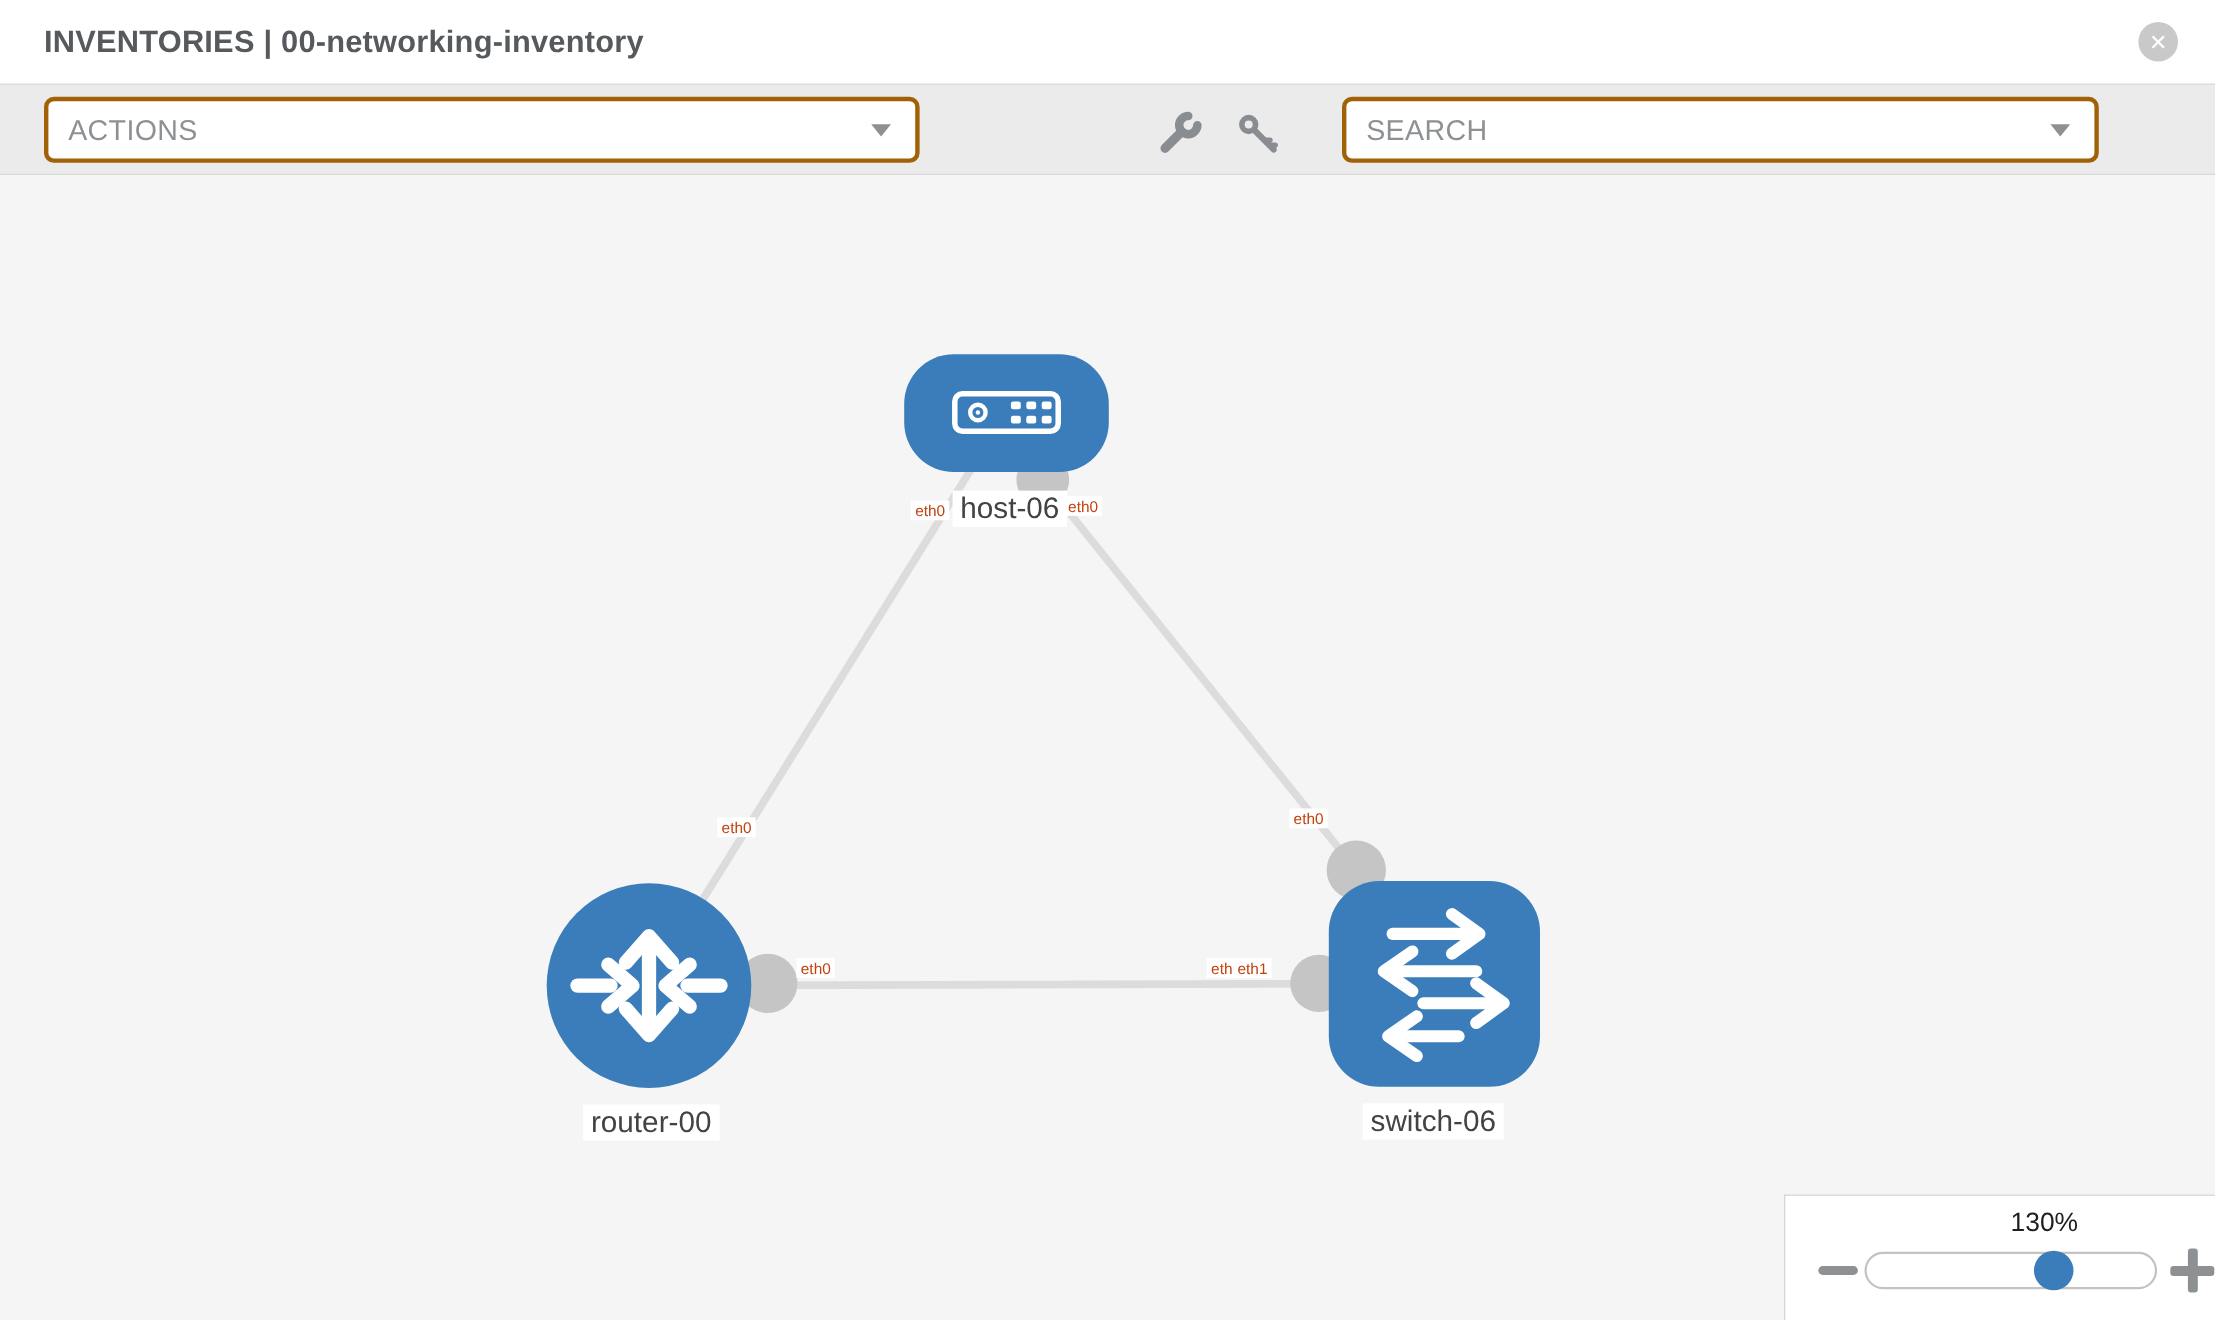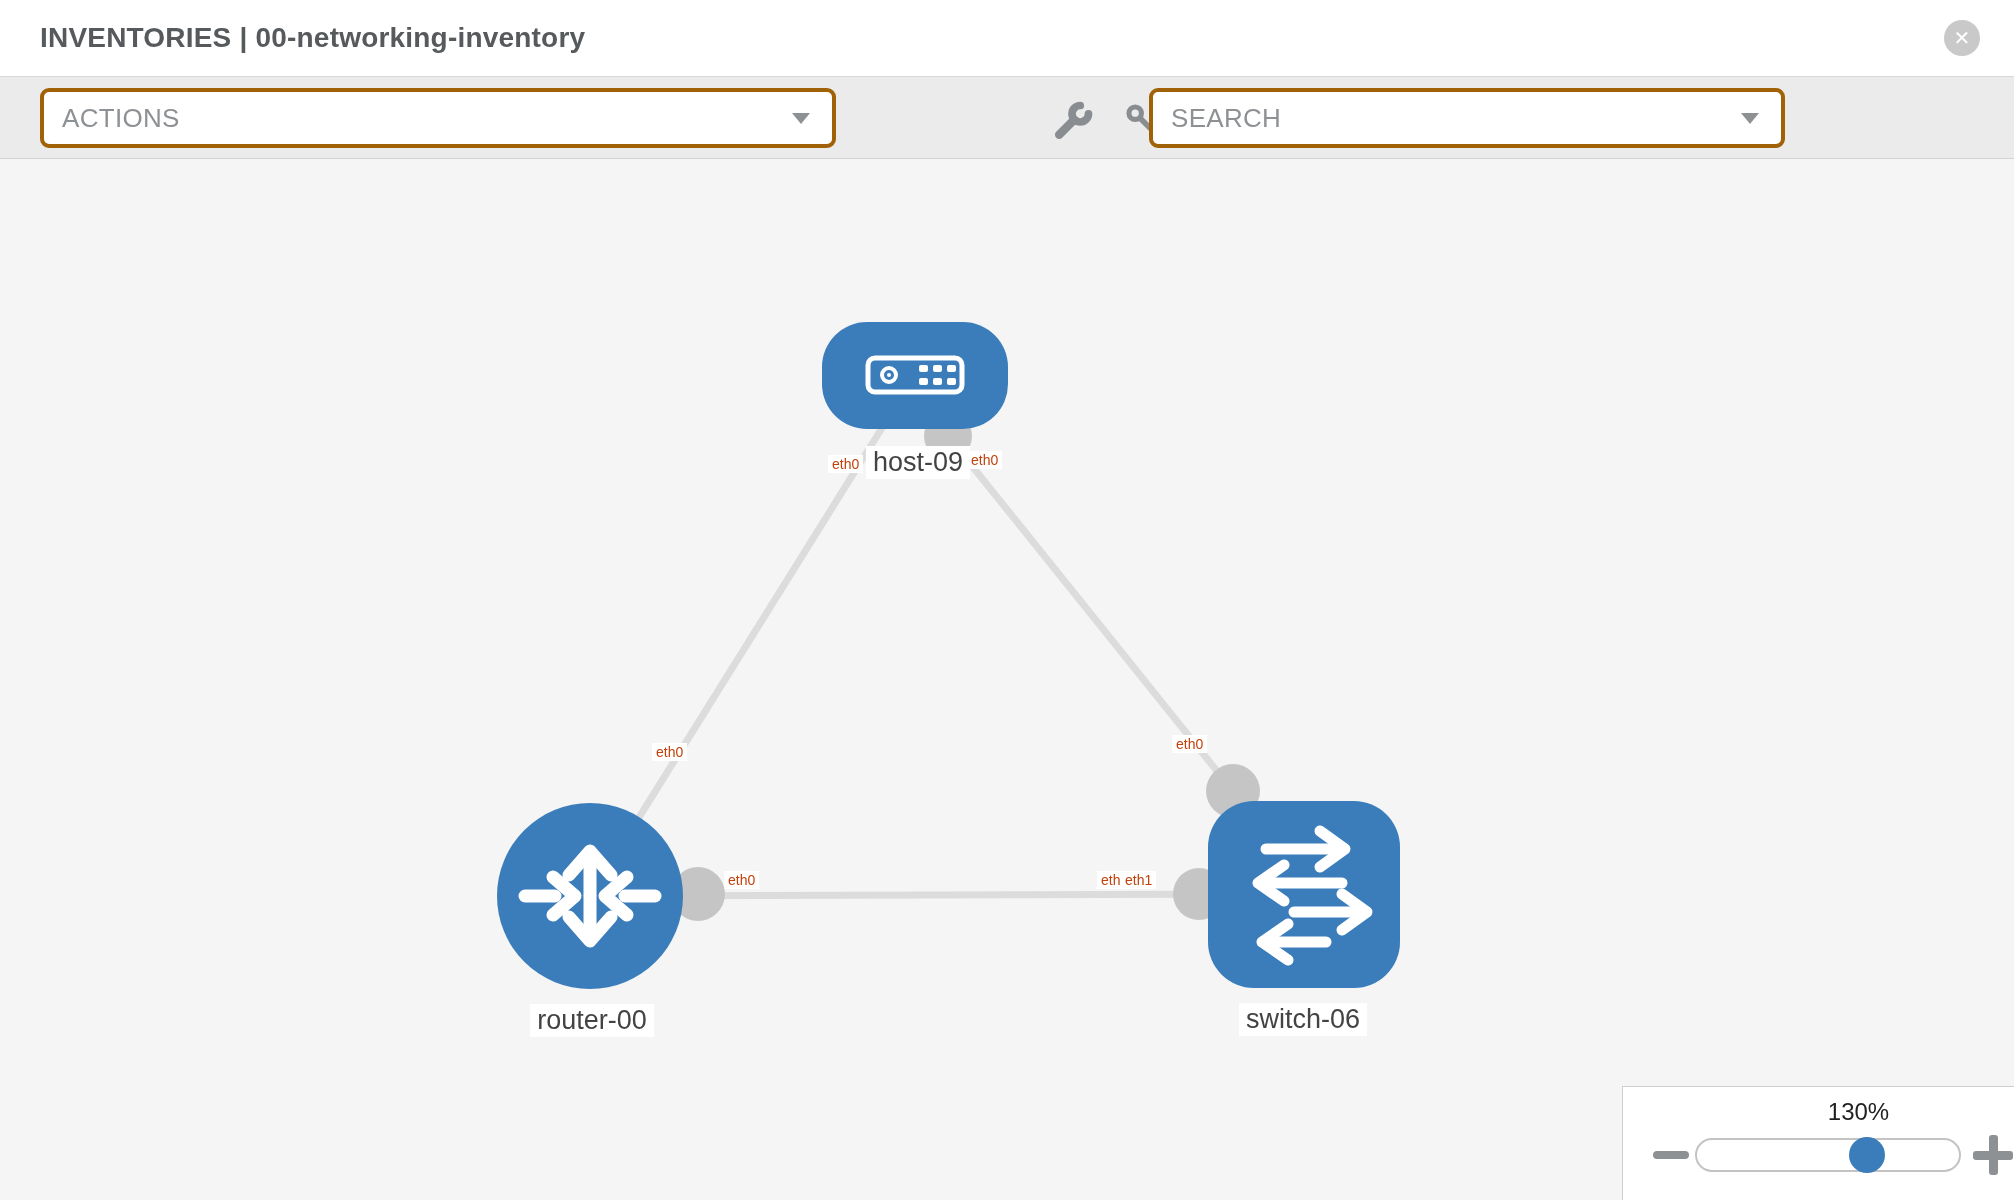--- a/index.html
+++ b/index.html
@@ -199,21 +199,21 @@
 
   <svg class="tool-icon" style="left:1122px;" viewBox="0 0 24 24">
     <g stroke="#898d91" fill="none" stroke-linecap="round">
       <circle cx="7.2" cy="7.2" r="3.4" stroke-width="2.8"></circle>
       <path d="M9.8 9.8 L19.6 19.6" stroke-width="3"></path>
       <path d="M14.9 14.9 L17.8 14.9" stroke-width="2.6"></path>
       <path d="M17.4 17.4 L20.4 17.4" stroke-width="2.6"></path>
     </g>
   </svg>
 
-  <div class="dropdown" style="left:1149px; width:636px;">
+  <div class="dropdown" style="left:1220px; width:688px;">
     <span class="dropdown-label">SEARCH</span>
     <span class="caret"></span>
   </div>
 </div>
 
 <div class="canvas">
 
   <svg class="graph" width="2014" height="1045" viewBox="0 0 2014 1045">
 
     <g stroke="#dcdcdc" stroke-width="7" fill="none">
@@ -268,21 +268,21 @@
         <path d="M134 82 H62"></path>
           <path d="M76 64 L50 82 L76 100"></path>
         <path d="M86 111 H148"></path>
           <path d="M134 93 L159 111 L134 129"></path>
         <path d="M118 141 H66"></path>
           <path d="M80 123 L54 141 L80 159"></path>
       </g>
     </g>
   </svg>
 
-  <div class="node-label" style="left:918px; top:287px;">host-09</div>
+  <div class="node-label" style="left:918px; top:287px;">host-06</div>
   <div class="node-label" style="left:592px; top:845px;">router-00</div>
   <div class="node-label" style="left:1303px; top:844px;">switch-06</div>
 
   <div class="chip" style="left:828px; top:296px;">eth0</div>
   <div class="chip" style="left:967px; top:292px;">eth0</div>
   <div class="chip" style="left:652px; top:584px;">eth0</div>
   <div class="chip" style="left:1172px; top:576px;">eth0</div>
   <div class="chip" style="left:724px; top:712px;">eth0</div>
   <div class="chip rear" style="left:1097px; top:712px;">eth0</div>
   <div class="chip front" style="left:1121px; top:712px;">eth1</div>

